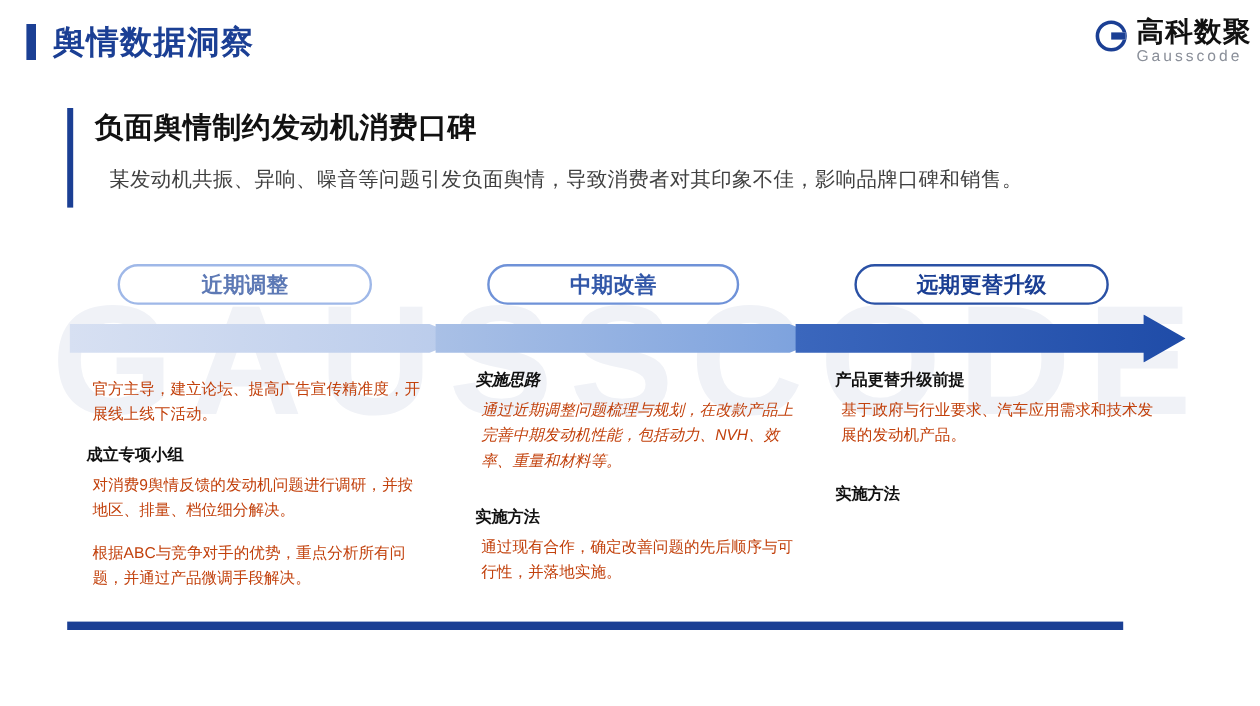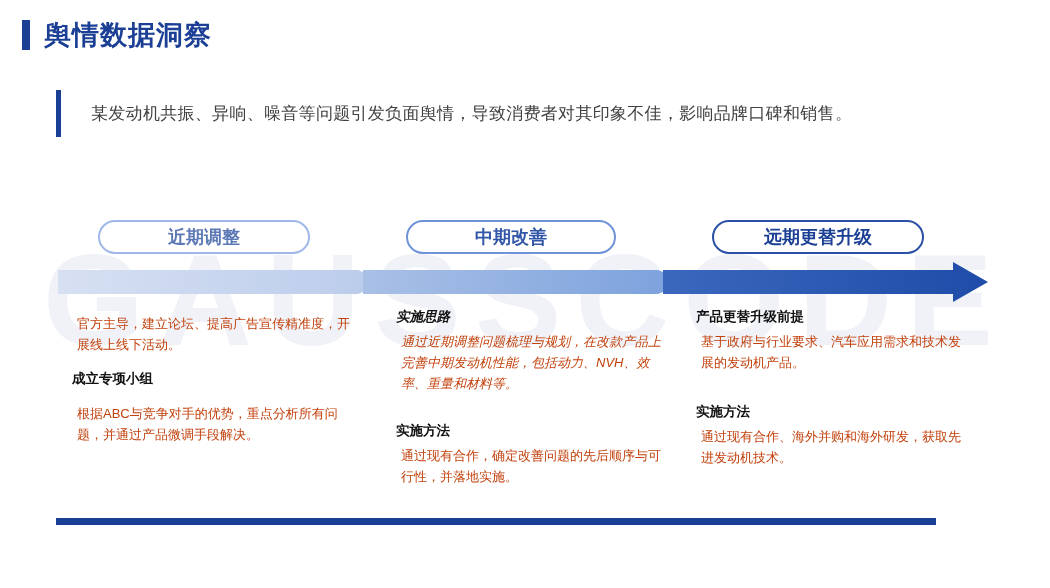--- a/index.html
+++ b/index.html
@@ -201,23 +201,31 @@
   }
 </style>
 </head>
 <body>
 
 <div class="watermark">GAUSSCODE</div>
 
 <div class="header">
   <div class="hdr-bar"></div>
   <div class="hdr-title">舆情数据洞察</div>
+  <div class="logo">
+    <div class="logo-mark"></div>
+    <div class="logo-text">
+      <div class="logo-cn">高科数聚</div>
+      <div class="logo-en">Gausscode</div>
+    </div>
+  </div>
 </div>
 
 <div class="intro">
+  <h2 class="intro-title">负面舆情制约发动机消费口碑</h2>
   <p class="intro-sub">某发动机共振、异响、噪音等问题引发负面舆情，导致消费者对其印象不佳，影响品牌口碑和销售。</p>
 </div>
 
 <div class="stages">
   <div class="pill pill-1">近期调整</div>
   <div class="pill pill-2">中期改善</div>
   <div class="pill pill-3">远期更替升级</div>
 </div>
 
 <div class="arrowband">
@@ -243,20 +251,21 @@
 </div>
 
 <div class="cols">
 
   <div class="col col-1">
     <div class="blk">
       <p class="blk-body">官方主导，建立论坛、提高广告宣传精准度，开展线上线下活动。</p>
     </div>
     <div class="blk">
       <p class="blk-title">成立专项小组</p>
+      <p class="blk-body">对消费9舆情反馈的发动机问题进行调研，并按地区、排量、档位细分解决。</p>
     </div>
     <div class="blk">
       <p class="blk-body">根据ABC与竞争对手的优势，重点分析所有问题，并通过产品微调手段解决。</p>
     </div>
   </div>
 
   <div class="col col-2">
     <div class="blk" style="margin-bottom:28px;font-style:italic;">
       <p class="blk-title">实施思路</p>
       <p class="blk-body">通过近期调整问题梳理与规划，在改款产品上完善中期发动机性能，包括动力、NVH、效率、重量和材料等。</p>
@@ -267,19 +276,18 @@
     </div>
   </div>
 
   <div class="col col-3">
     <div class="blk" style="margin-bottom:30px;">
       <p class="blk-title">产品更替升级前提</p>
       <p class="blk-body">基于政府与行业要求、汽车应用需求和技术发展的发动机产品。</p>
     </div>
     <div class="blk">
       <p class="blk-title">实施方法</p>
-      <p class="blk-body">通过现有合作、海外并购和海外研发，获取先进发动机技术。</p>
     </div>
   </div>
 
 </div>
 
 <div class="bottombar"></div>
 
 </body></html>

